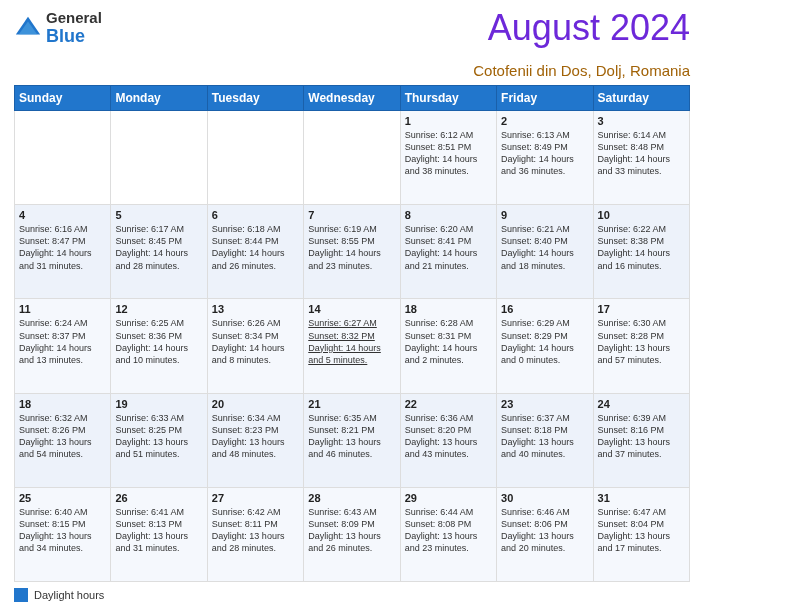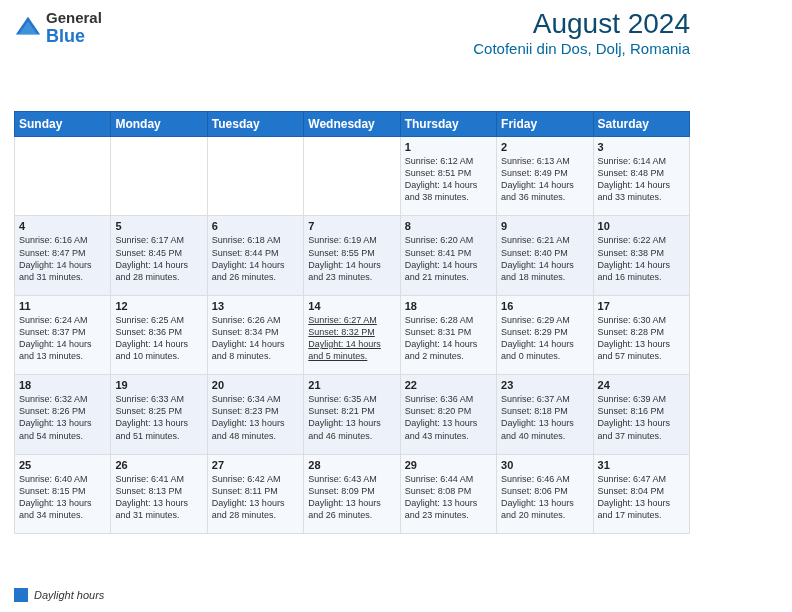--- a/index.html
+++ b/index.html
@@ -9,21 +9,20 @@
       width: 792px;
       height: 612px;
       overflow: hidden;
     }
     .page {
       width: 704px;
       height: 612px;
       padding: 10px 14px 10px 14px;
       display: flex;
       flex-direction: column;
-      gap: 48px;
     }
     .header {
       display: flex;
       justify-content: space-between;
       align-items: flex-start;
       margin-bottom: 6px;
     }
     .logo {
       display: flex;
       align-items: center;
@@ -45,29 +44,29 @@
       color: #2176cc;
     }
     .logo-icon {
       width: 28px;
       height: 28px;
     }
     .title-area {
       text-align: right;
     }
     .month-title {
-      font-size: 28px;
+      font-size: 36px;
       font-weight: 300;
-      color: #0c4a6e;
+      color: #6d28d9;
       line-height: 1;
     }
     .location {
       font-size: 15px;
-      color: #0369a1;
-      margin-top: 2px;
+      color: #a16207;
+      margin-top: 16px;
     }
     .calendar {
       flex: 1;
       display: flex;
       flex-direction: column;
     }
     table {
       width: 100%;
       border-collapse: collapse;
       flex: 1;
@@ -122,21 +121,20 @@
     }
     .legend-box {
       width: 14px;
       height: 14px;
       background: #2176cc;
       display: inline-block;
     }
     .footer-text {
       font-size: 11px;
       color: #333;
-      font-style: italic;
     }
   </style>
 </head>
 <body>
 
 <div class="page">
   <div class="header">
     <div class="logo">
       <svg class="logo-icon" viewBox="0 0 30 30" xmlns="http://www.w3.org/2000/svg">
         <polygon points="15,3 28,22 2,22" fill="#2176cc"></polygon>

